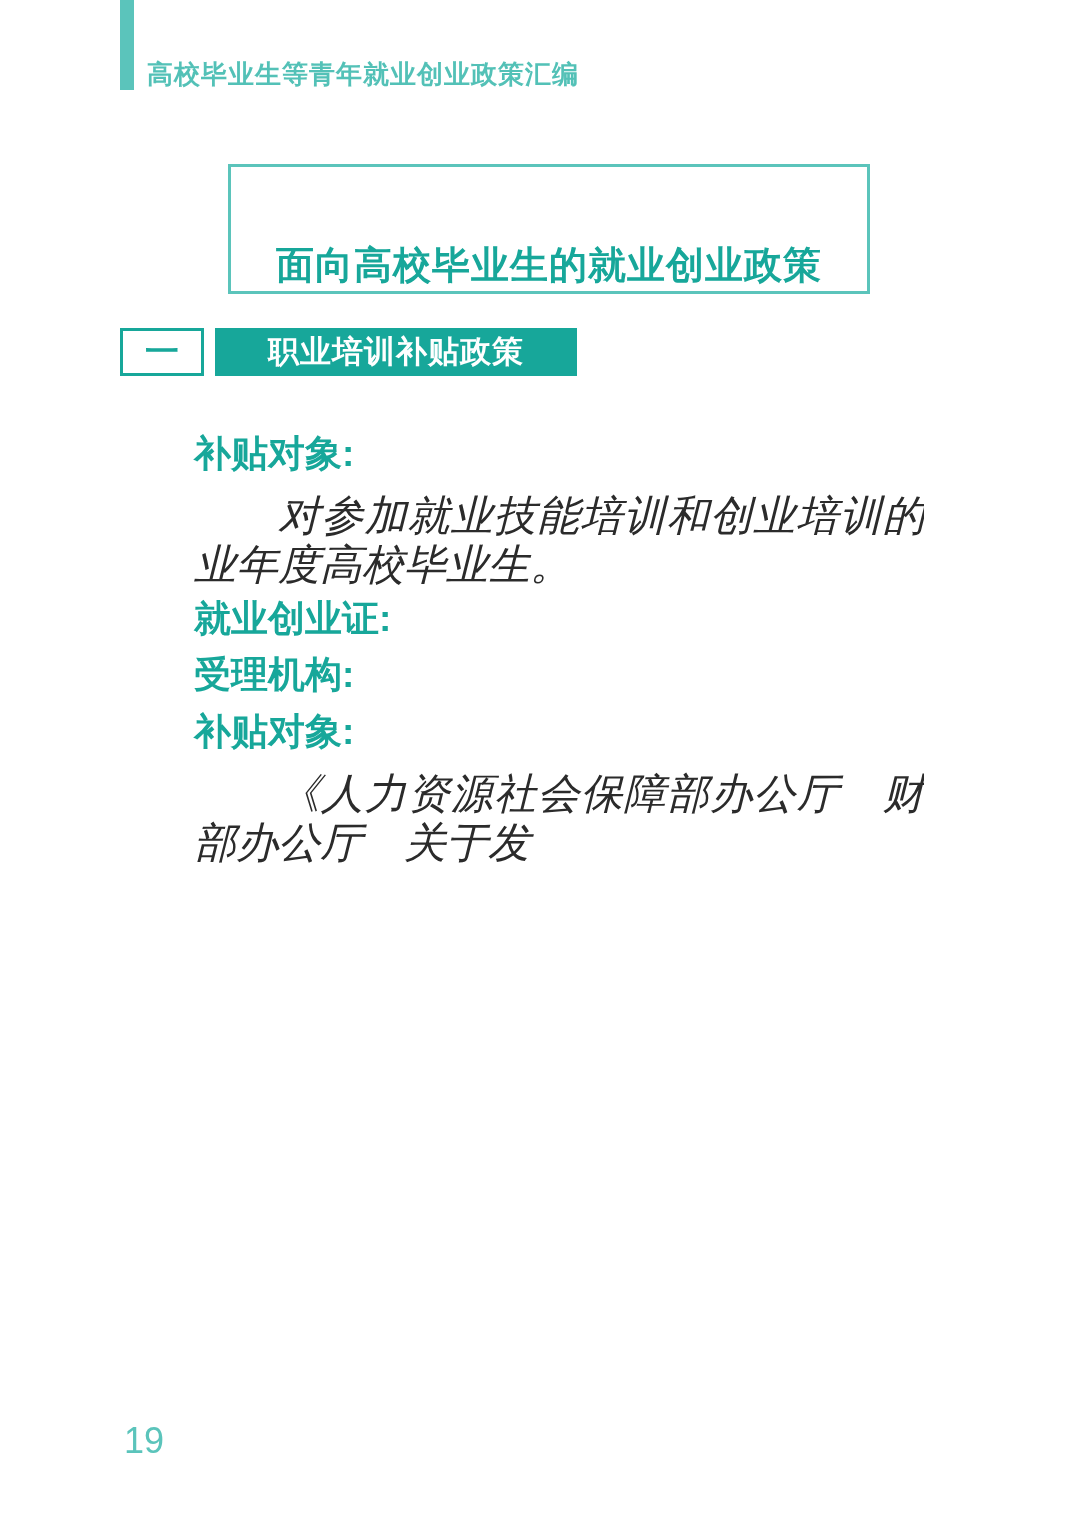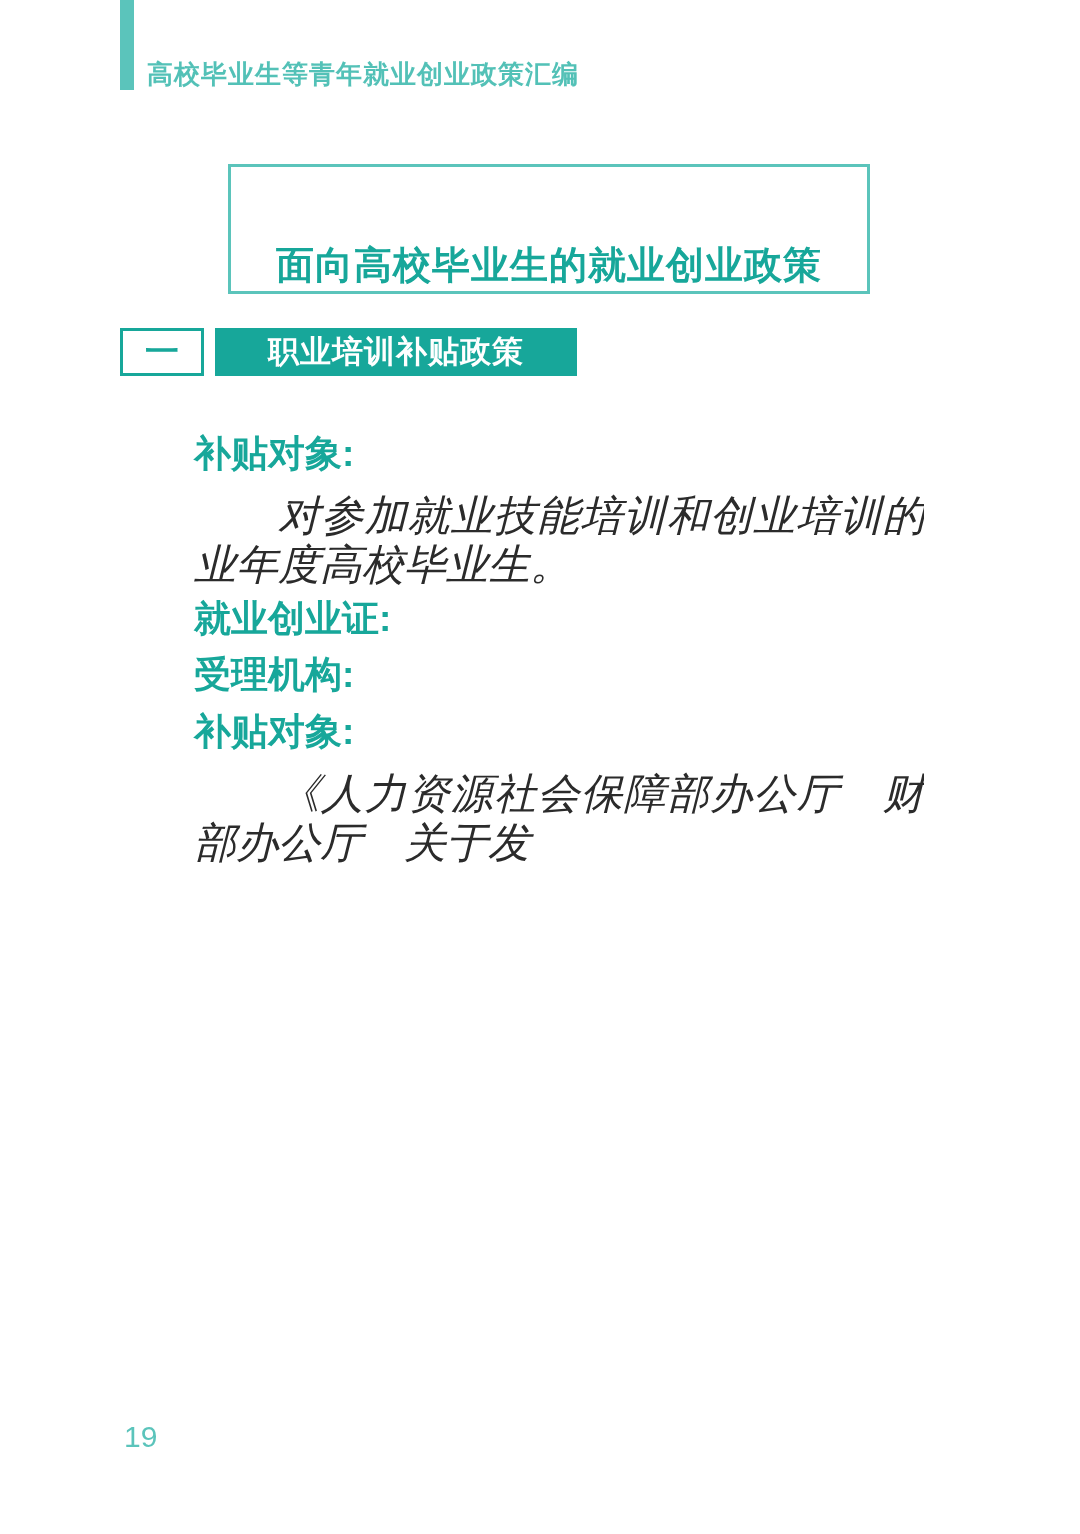--- a/index.html
+++ b/index.html
@@ -102,21 +102,21 @@
     color: #2b2b2b;
     text-align: justify;
     text-indent: 2em;
     letter-spacing: 0;
     font-style: italic;
   }
 
   .page-number {
     position: absolute;
     left: 124px; top: 1420px;
-    font-size: 30px;
+    font-size: 36px;
     color: #5bc4bb;
   }
 </style>
 </head>
 <body>
 
 <div class="page">
 
   <div class="accent-bar"></div>
   <div class="header-title">高校毕业生等青年就业创业政策汇编</div>

